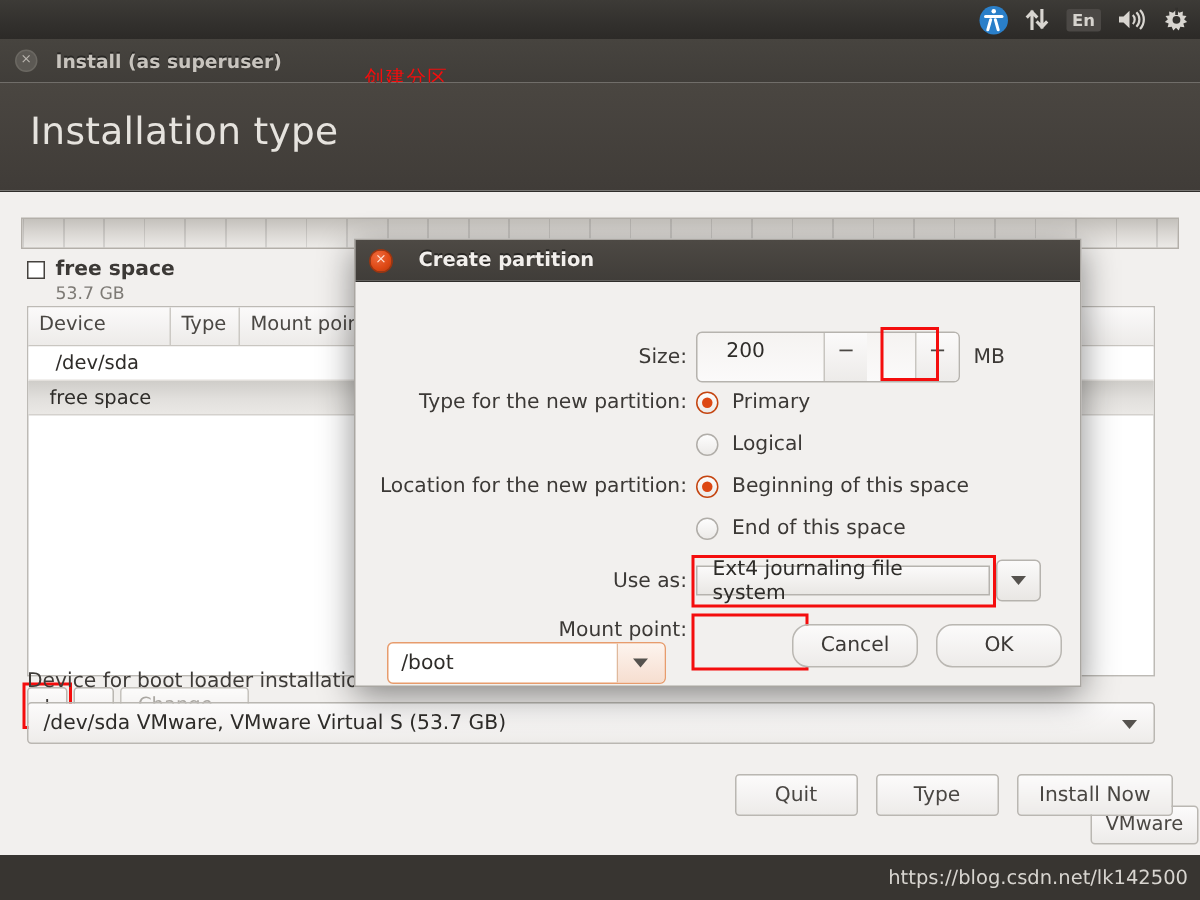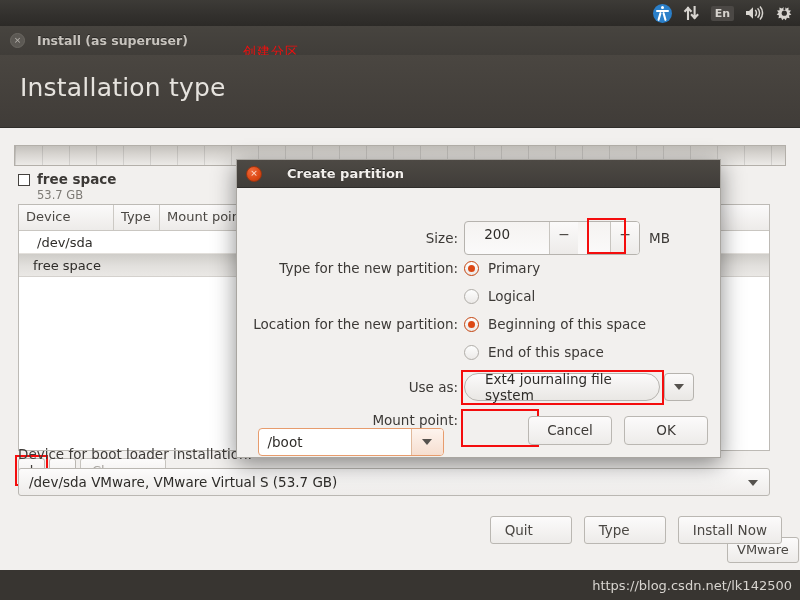--- a/index.html
+++ b/index.html
@@ -174,21 +174,21 @@
     border-right: 5px solid transparent; border-top: 6px solid #55524e; }
   .sel-caret { position: absolute; right: 11px; top: 11px; }
 
   .bottom-btns {
     position: absolute; right: 18px; top: 388px; display: flex; gap: 12px;
   }
   .wiz-btn {
     min-width: 82px; height: 28px; padding: 0 14px;
     background: linear-gradient(to bottom, #fcfbfb 0%, #edebe9 100%);
     border: 1px solid #bab7b2; border-radius: 3px;
-    font-size: 13.5px; color: #4a4743; line-height: 26px; 
+    font-size: 13.5px; color: #4a4743; line-height: 26px; text-align: center;
   }
 
   .status-bar {
     position: absolute; left: 0; top: 570px; width: 800px; height: 30px;
     background: #383531;
     display: flex; align-items: center; justify-content: flex-end;
     padding-right: 8px;
   }
   .watermark { color: #d8d5d0; font-size: 13px; }
 
@@ -205,21 +205,21 @@
     display: flex; align-items: center; padding-left: 9px;
     border-bottom: 1px solid #2f2d2a;
   }
   .dlg-close {
     width: 16px; height: 16px; border-radius: 50%;
     background: radial-gradient(circle at 35% 30%, #f06a3c 0%, #dd4814 60%, #b4380f 100%);
     border: 1px solid #9c3510;
     display: flex; align-items: center; justify-content: center;
     color: #ffe2d5; font-size: 9px; line-height: 1;
   }
-  .dlg-title { margin-left: 25px; color: #f2efec; font-size: 13px; font-weight: bold;
+  .dlg-title { margin-left: 17px; color: #f2efec; font-size: 13px; font-weight: bold;
     text-shadow: 0 -1px 0 rgba(0,0,0,.45); }
   .dlg-body { position: relative; height: 270px; }
 
   .row { position: absolute; display: flex; align-items: center; }
   .row-label { font-size: 13.5px; color: #3c3936; text-align: right; }
 
   .spin {
     width: 176px; height: 34px; display: flex;
     border: 1px solid #b6b3ae; border-radius: 4px; overflow: hidden;
     background: linear-gradient(to bottom, #f5f3f1 0%, #fbfafa 100%);
@@ -242,24 +242,24 @@
     border: 1px solid #b0ada8; position: relative;
   }
   .radio.on { border-color: #c4440f; }
   .radio.on:after {
     content: ""; position: absolute; left: 3px; top: 3px;
     width: 7px; height: 7px; border-radius: 50%; background: #dd4814;
   }
   .radio-text { margin-left: 9px; font-size: 13.5px; color: #3c3936; }
 
   .combo {
-    height: 28px; display: flex; align-items: center;
-    border: 1px solid #b6b3ae; border-radius: 14px;
+    height: 20px; display: flex; align-items: center;
+    border: 1px solid #b6b3ae; border-radius: 0;
     background: linear-gradient(to bottom, #fbfafa 0%, #e9e7e4 100%);
-    padding: 0 20px; font-size: 13.5px; color: #2e2c29;
+    padding: 0 10px; font-size: 13.5px; color: #2e2c29;
   }
   .combo-arrow {
     width: 30px; height: 28px; margin-left: 4px;
     border: 1px solid #b6b3ae; border-radius: 4px;
     background: linear-gradient(to bottom, #fbfafa 0%, #e9e7e4 100%);
     display: flex; align-items: center; justify-content: center;
   }
   .entry-combo {
     height: 28px; display: flex; align-items: center;
     border: 1px solid #e79c6d; border-radius: 4px;
@@ -268,21 +268,21 @@
   .entry-combo .ec-text { flex: 1; padding: 0 9px; }
   .entry-combo .ec-arrow {
     width: 32px; height: 26px; border-left: 1px solid #e0b99c;
     background: linear-gradient(to bottom, #fdf4ee 0%, #f6ded0 100%);
     display: flex; align-items: center; justify-content: center;
     border-radius: 0 3px 3px 0;
   }
   .dlg-btn {
     min-width: 84px; height: 29px; padding: 0 16px;
     background: linear-gradient(to bottom, #fcfbfb 0%, #edebe9 100%);
-    border: 1px solid #bab7b2; border-radius: 4px;
+    border: 1px solid #bab7b2; border-radius: 11px;
     font-size: 13.5px; color: #3c3936; line-height: 27px; text-align: center;
   }
 </style>
 </head>
 <body>
 
 <div id="screen">
 
   <div class="top-panel">
     <div class="panel-icons">

